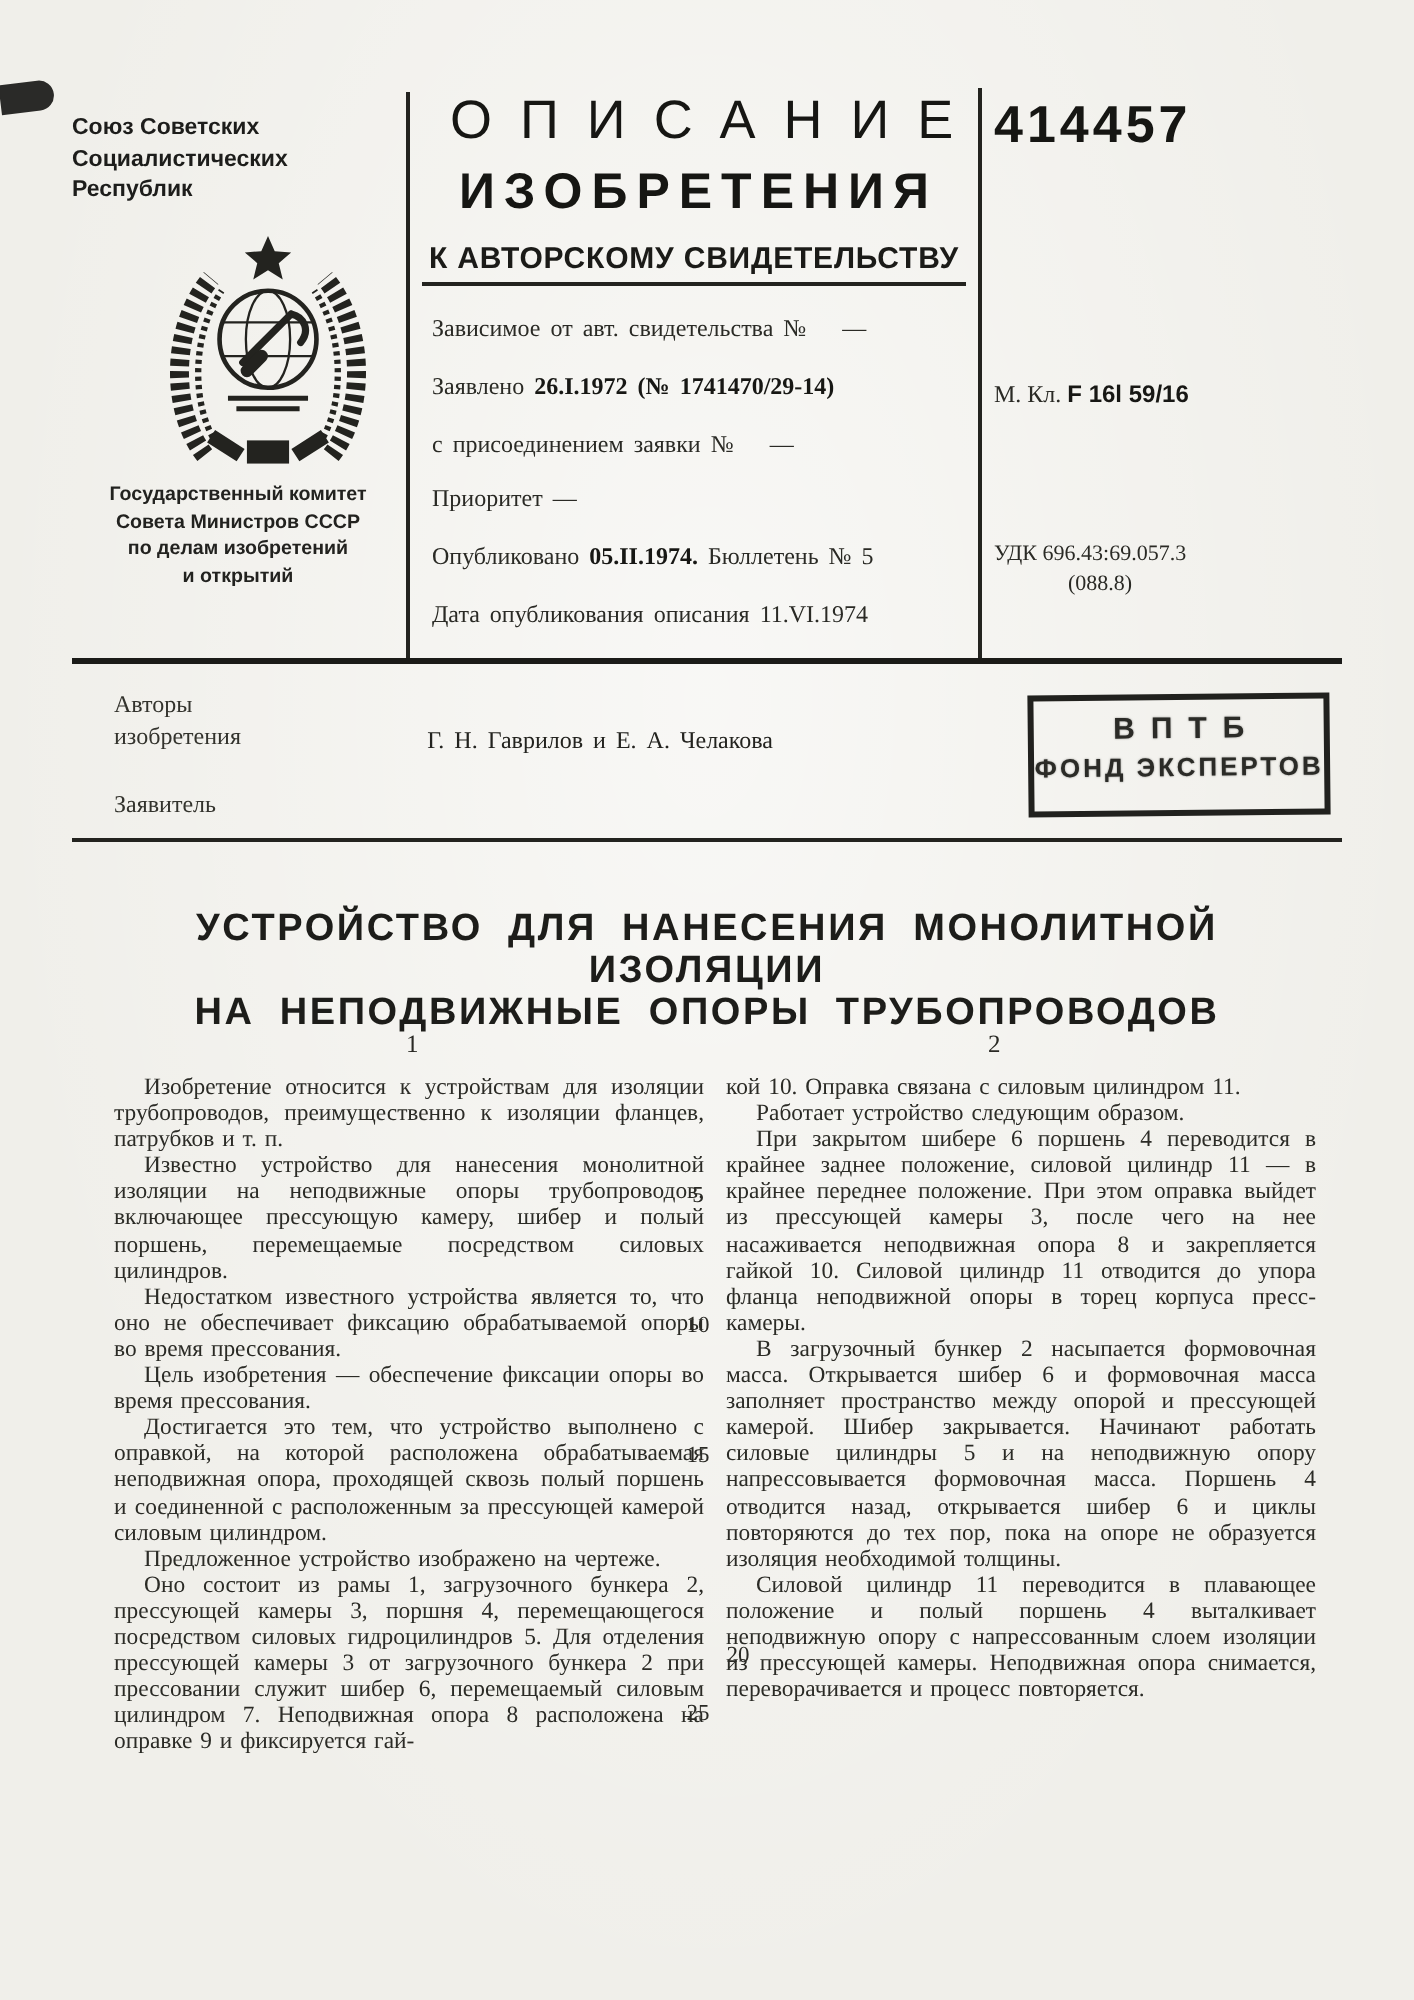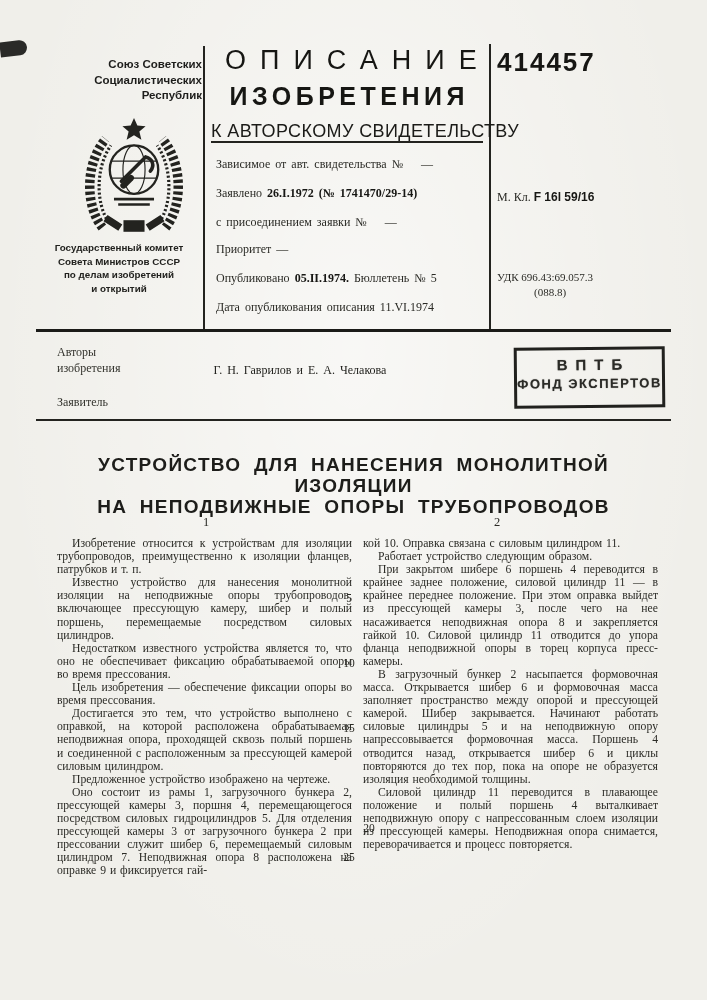--- a/index.html
+++ b/index.html
@@ -14,39 +14,39 @@
     color:#26251f;
     font-family:"Liberation Serif", serif;
     overflow:hidden;
   }
   .abs { position:absolute; }
 
   
   .blob { left:0; top:41px; width:27px; height:15px; background:#191917; border-radius:0 9px 9px 0; transform:rotate(-7deg); opacity:.92; }
 
   
-  .union { left:36px; top:57px; width:166px; text-align:right;
+  .union { left:36px; top:57px; width:166px; text-align:left;
     font-family:"Liberation Sans", sans-serif; font-weight:bold; font-size:11.5px; line-height:15.5px; color:#1d1d1b; }
   .emblem { left:81px; top:118px; }
   .committee { left:33px; top:241px; width:172px; text-align:center;
     font-family:"Liberation Sans", sans-serif; font-weight:bold; font-size:9.8px; line-height:13.5px; color:#22221f; }
 
   
   .vline1 { left:203px; top:46px; width:2px; height:285px; background:#23231f; }
   .vline2 { left:489px; top:44px; width:2px; height:287px; background:#23231f; }
 
   
   .doc-title-1 { left:211px; top:45px; width:272px; text-align:left; white-space:nowrap;
     font-family:"Liberation Sans", sans-serif; font-weight:normal; font-size:27px;
     letter-spacing:14px; padding-left:14px; color:#161613; }
   .doc-title-2 { left:211px; top:82px; width:272px; text-align:center; white-space:nowrap;
     font-family:"Liberation Sans", sans-serif; font-weight:bold; font-size:25px;
     letter-spacing:4.5px; padding-left:4.5px; color:#161613; }
   .doc-subtitle { left:211px; top:121px; width:272px; text-align:center; white-space:nowrap;
-    font-family:"Liberation Sans", sans-serif; font-weight:normal; font-size:18px; letter-spacing:.4px; color:#1b1b18; }
+    font-family:"Liberation Sans", sans-serif; font-weight:bold; font-size:15px; letter-spacing:.4px; color:#1b1b18; }
   .subtitle-rule { left:211px; top:141px; width:272px; height:2px; background:#23231f; }
 
   
   .biblio-row { left:216px; width:262px; font-size:12px; word-spacing:2px; white-space:nowrap; color:#2a2a25; }
   .biblio-row b, .class-row b { font-weight:bold; color:#171714; }
   .r1 { top:157px; } .r2 { top:186px; } .r3 { top:215px; }
   .r4 { top:242px; } .r5 { top:271px; } .r6 { top:300px; }
   .dash-gap { display:inline-block; width:18px; }
 
   

